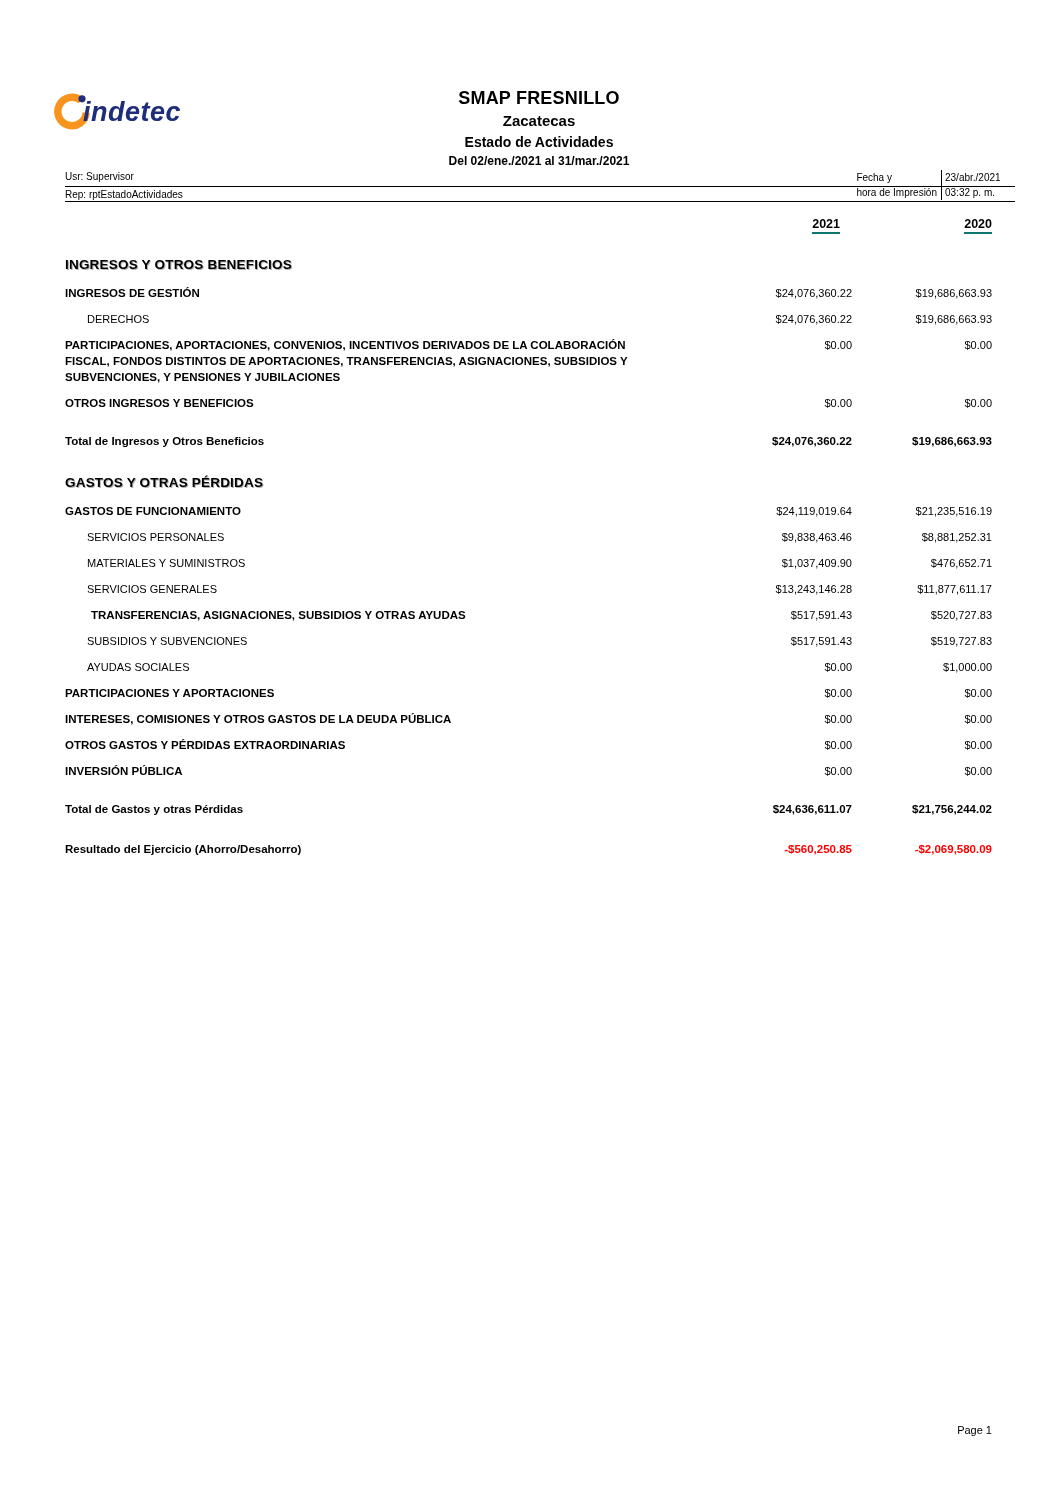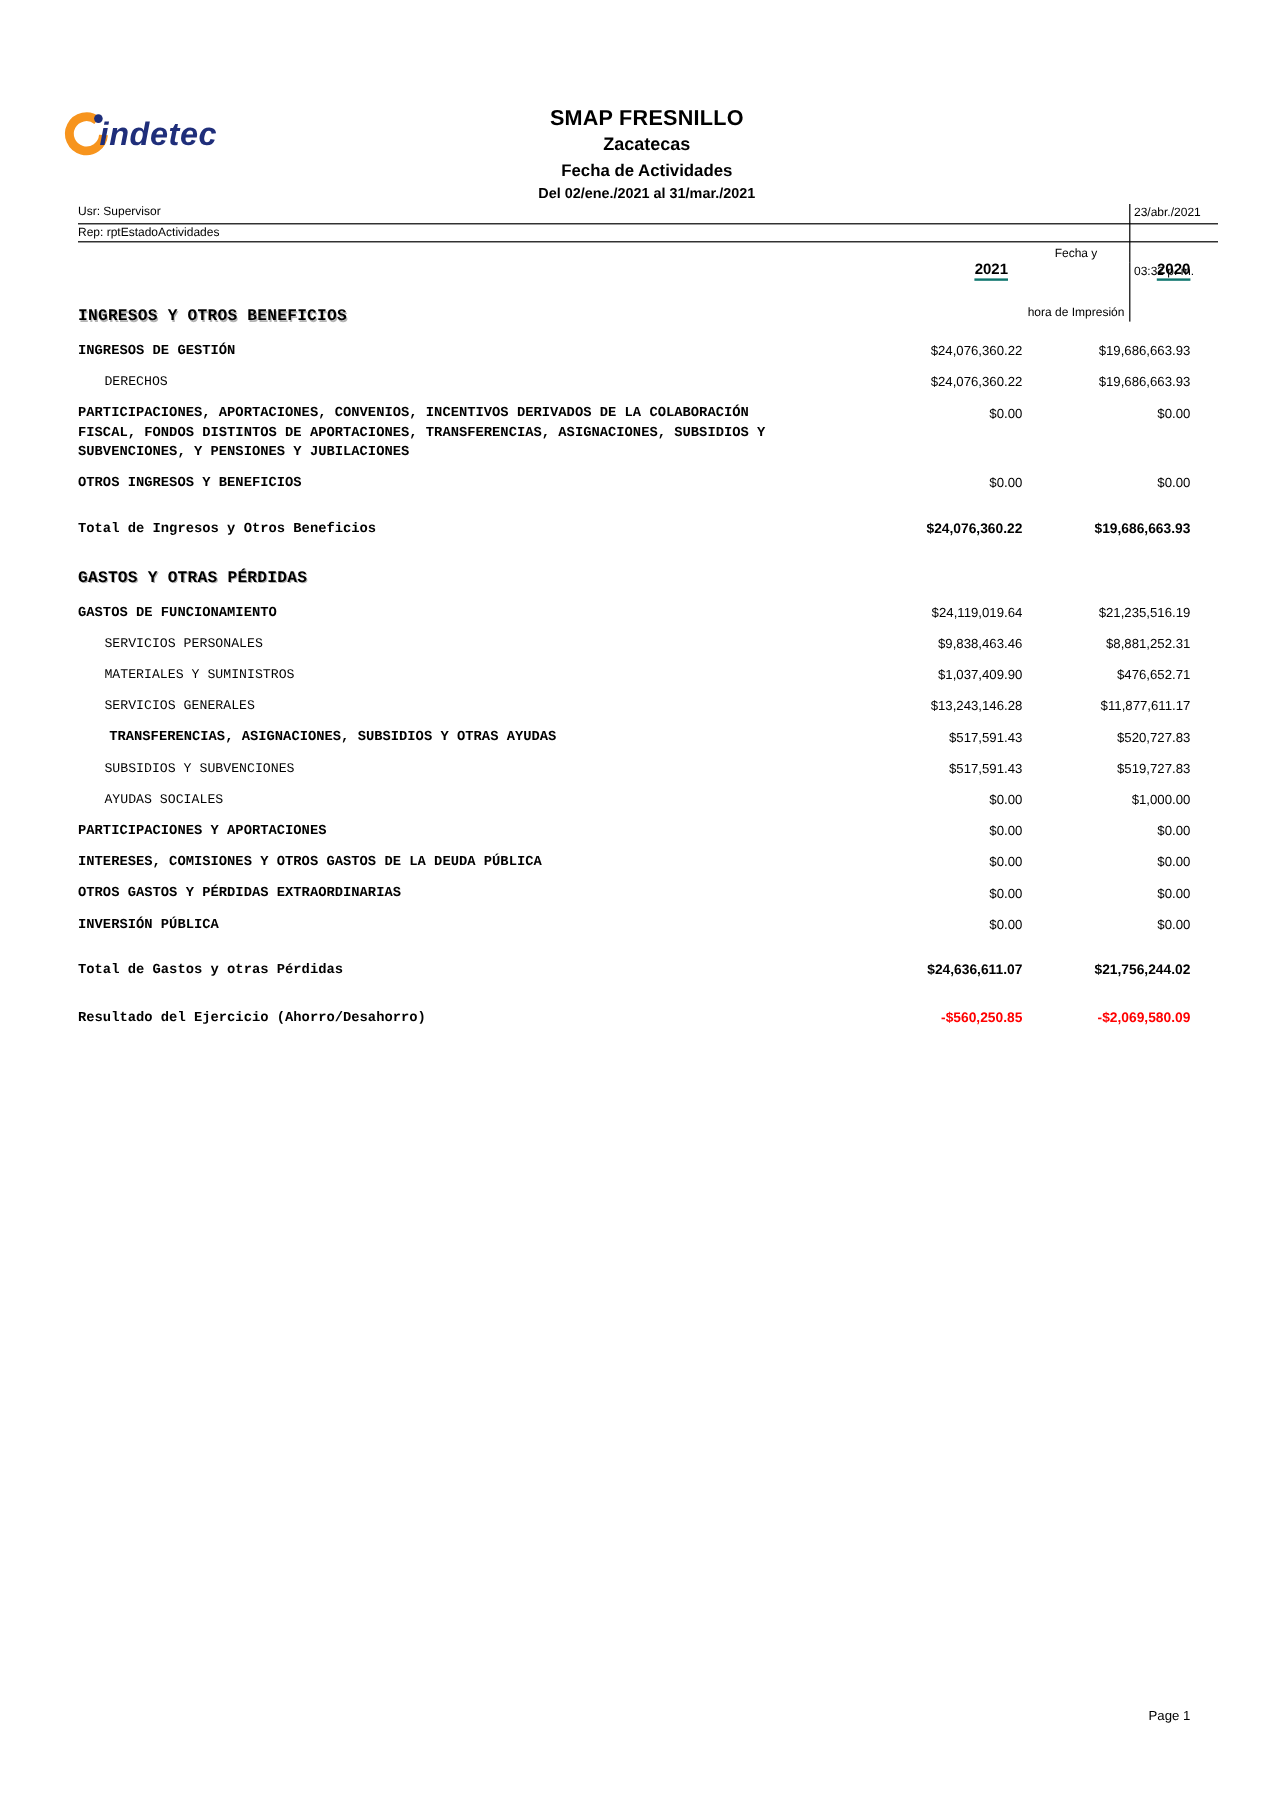--- a/index.html
+++ b/index.html
@@ -16,32 +16,32 @@
   .center-head { position:absolute; left:0; right:0; top:88px; text-align:center;padding-left:20px; }
   .org    { font-size:18px; font-weight:bold; letter-spacing:.2px; }
   .state  { font-size:15px; font-weight:bold; margin-top:3px; }
   .rtitle { font-size:14px; font-weight:bold; margin-top:5px; }
   .period { font-size:12px; font-weight:bold; margin-top:4px; }
   .usr { position:absolute; left:65px; top:171px; font-size:10px; }
   .rep { position:absolute; left:65px; top:189px; font-size:10px; }
   .hline1 { position:absolute; left:65px; right:43px; top:186px; border-top:1px solid #000; }
   .hline2 { position:absolute; left:65px; right:43px; top:201px; border-top:1px solid #000; }
   .print-block { position:absolute; right:43px; top:170px; display:grid; grid-template-columns:auto 74px; font-size:10px; }
-  .print-lab { text-align:center; padding-right:4px; line-height:15px;margin-top:34px; }
+  .print-lab { text-align:left; padding-right:4px; line-height:15px; }
   .print-val { text-align:left; border-left:1px solid #000; padding-left:3px; padding-right:1px; line-height:15px; }
 
   
   .stmt { padding:0 66px 0 65px; }
   .colheads { display:grid; grid-template-columns:1fr 165px 140px; margin-top:12px; }
   .ch { text-align:right; font-weight:bold; font-size:12.5px; }
   .ch span { border-bottom:2px solid #0f766e; padding-bottom:1px; }
   .ch1 { padding-right:12px; }
   .rows { margin-top:26px; }
   .row { display:grid; grid-template-columns:1fr 165px 140px; align-items:start; margin-bottom:10px; }
-  .lbl { font-size:11px; line-height:16px;font-family:Liberation Mono, monospace; }
+  .lbl { font-size:11px; line-height:16px; }
   .v { text-align:right; font-size:11px; line-height:16px; }
   .r-bold .lbl { font-weight:bold; font-size:11.5px; }
   .r-sub .lbl { padding-left:22px; }
   .pl1 { padding-left:26px !important; }
   .r-section { margin:26px 0 12px; }
   .r-section .lbl { font-weight:bold; font-size:13.5px; letter-spacing:.2px; text-shadow:1px 1px 0 #b3b3b3; }
   .r-section-first { margin-top:24px; }
   .r-multiline .lbl { font-weight:bold; font-size:11.5px; max-width:595px; line-height:16px; }
   .r-total { margin-top:22px; margin-bottom:12px; }
   .r-total .lbl, .r-total .v { font-weight:bold; font-size:11.5px; }
@@ -59,21 +59,21 @@
     <svg width="40" height="40" viewBox="0 0 38 38">
       <path d="M27.5 8 A 13.5 13.5 0 1 0 32.5 19.5" fill="none" stroke="#F7941D" stroke-width="7"></path>
       <circle cx="28.5" cy="6.5" r="3.4" fill="#1F2E7A"></circle>
     </svg>
     <span class="logo-text">indetec</span>
   </div>
 
   <div class="center-head">
     <div class="org">SMAP FRESNILLO</div>
     <div class="state">Zacatecas</div>
-    <div class="rtitle">Fecha de Actividades</div>
+    <div class="rtitle">Estado de Actividades</div>
     <div class="period">Del 02/ene./2021 al 31/mar./2021</div>
   </div>
 
   <div class="usr">Usr: Supervisor</div>
   <div class="rep">Rep: rptEstadoActividades</div>
   <div class="hline1"></div>
   <div class="hline2"></div>
 
   <div class="print-block">
     <div class="print-lab">Fecha y</div>

